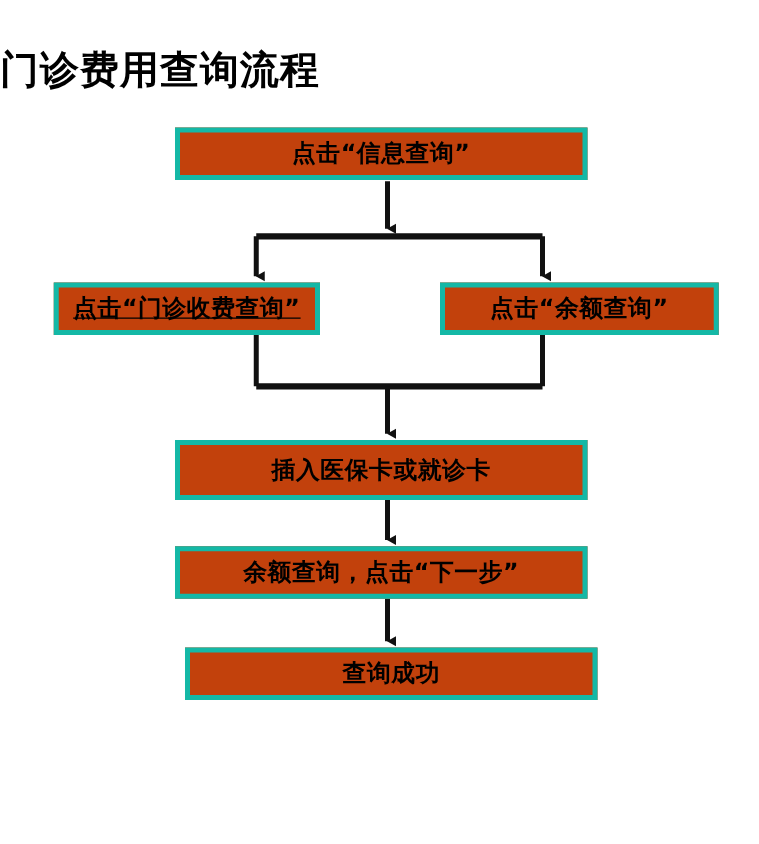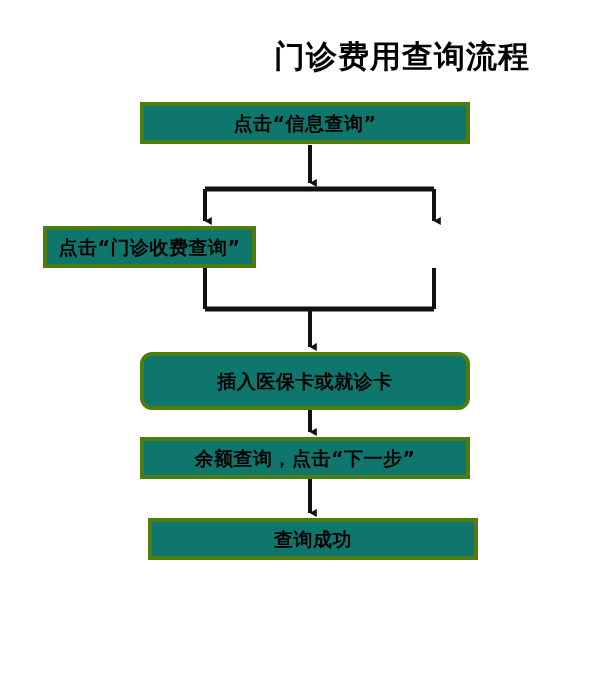--- a/index.html
+++ b/index.html
@@ -22,48 +22,48 @@
     top: 0;
     width: 607px;
     height: 675px;
   }
 
   .title {
     position: absolute;
     left: 0;
     top: 36px;
     width: 530px;
-    text-align: right;
+    text-align: left;
     font-size: 31px;
     font-weight: bold;
     letter-spacing: 1px;
     line-height: 40px;
     white-space: nowrap;
   }
 
   .node {
     position: absolute;
     box-sizing: border-box;
-    background: #0f766e;
-    border: 4px solid #4d7c0f;
+    background: #c2410c;
+    border: 4px solid #14b8a6;
     display: flex;
     align-items: center;
     justify-content: center;
     text-align: center;
     font-size: 19px;
     font-weight: bold;
     letter-spacing: 0.5px;
     line-height: 1.1;
     white-space: nowrap;
   }
 
   .node-start   { left: 140px; top: 102px; width: 330px; height: 42px; }
-  .node-branch-l{ left: 43px;  top: 226px; width: 213px; height: 42px; }
+  .node-branch-l{ left: 43px;  top: 226px; width: 213px; height: 42px; text-decoration: underline; }
   .node-branch-r{ left: 352px; top: 226px; width: 223px; height: 42px; }
-  .node-insert  { left: 140px; top: 352px; width: 330px; height: 58px; border-radius: 12px; }
+  .node-insert  { left: 140px; top: 352px; width: 330px; height: 48px; }
   .node-date    { left: 140px; top: 437px; width: 330px; height: 42px; }
   .node-success { left: 148px; top: 518px; width: 330px; height: 42px; }
 
   .conn-svg {
     position: absolute;
     left: 0;
     top: 0;
     width: 607px;
     height: 675px;
     pointer-events: none;
@@ -121,20 +121,21 @@
 
     <g>
       <line x1="310" y1="479" x2="310" y2="513" stroke="#111111" stroke-width="4" marker-end="url(#ah)"></line>
     </g>
   </svg>
 
   <div class="node node-start">点击“信息查询”</div>
 
   <div class="node node-branch-l">点击“门诊收费查询”</div>
 
+  <div class="node node-branch-r">点击“余额查询”</div>
 
   <div class="node node-insert">插入医保卡或就诊卡</div>
 
   <div class="node node-date">余额查询，点击“下一步”</div>
 
   <div class="node node-success">查询成功</div>
 
 </div>
 
 </body></html>

